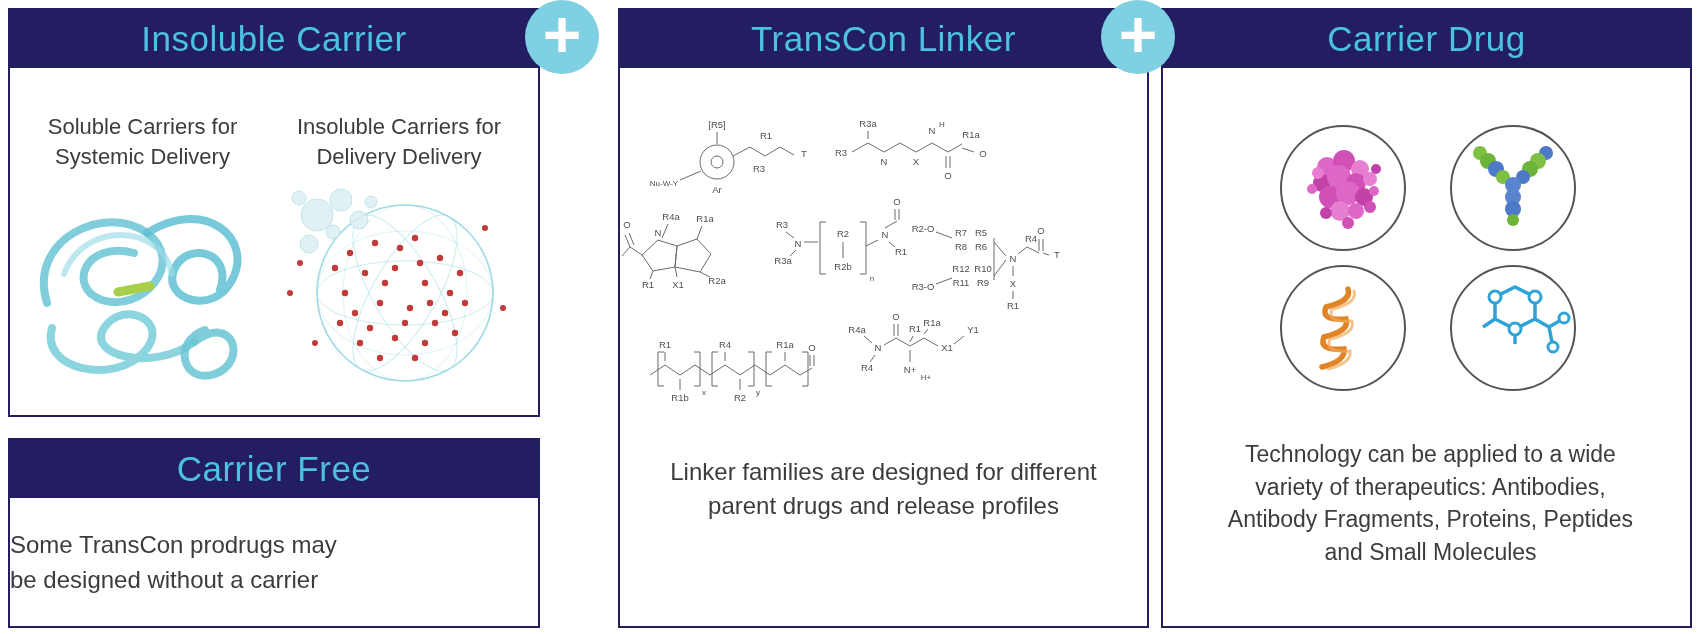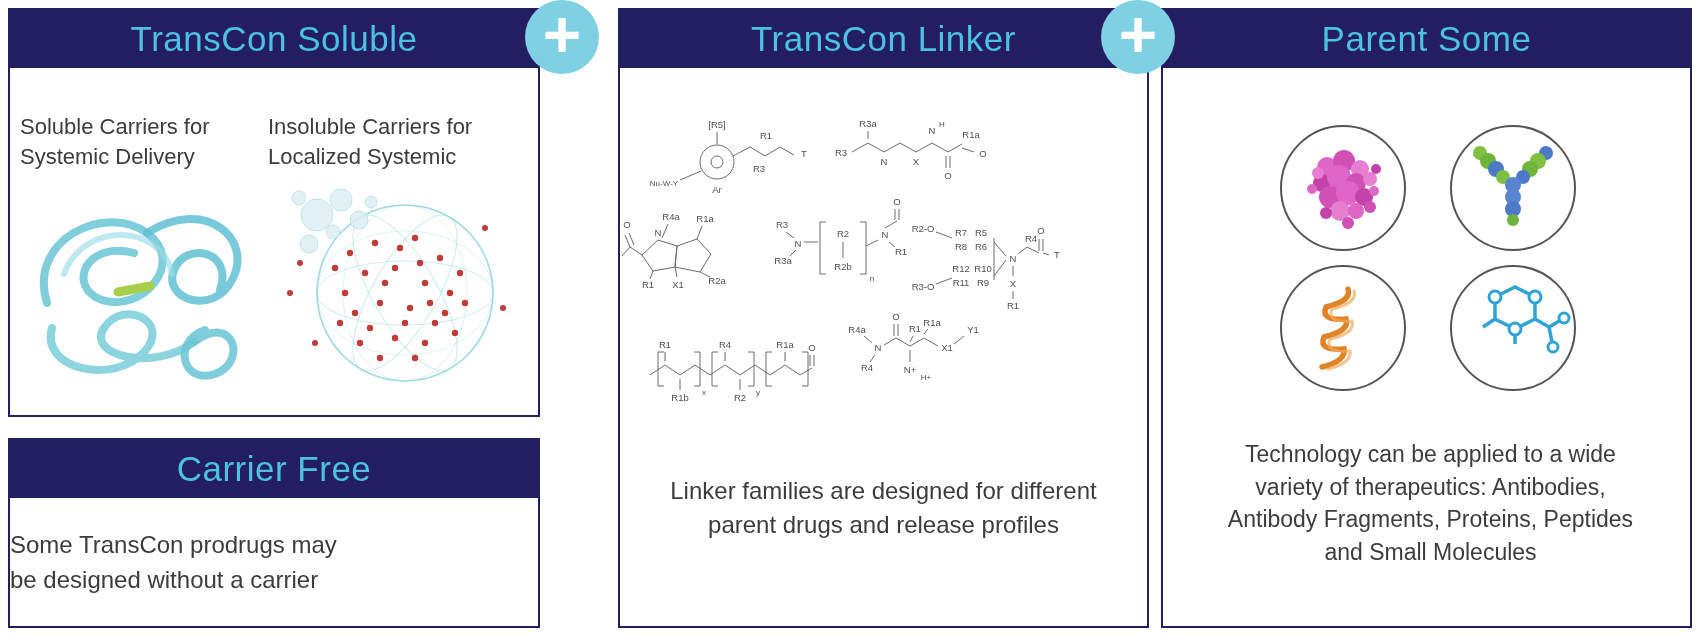--- a/index.html
+++ b/index.html
@@ -7,43 +7,43 @@
     width:1700px;height:634px;position:relative;overflow:hidden;
     background:#ffffff;font-family:"Liberation Sans",sans-serif;
   }
   .panel{position:absolute;border:2px solid #231d62;background:#fff;box-sizing:border-box;}
   .panel-header{position:absolute;left:0;top:0;right:0;height:58px;background:#231d62;
     display:flex;align-items:center;justify-content:center;}
   .panel-title{color:#4cc2e3;font-size:35px;font-weight:500;letter-spacing:.5px;}
   .plus-badge{position:absolute;width:74px;height:74px;border-radius:50%;background:#7ed0e2;
     display:flex;align-items:center;justify-content:center;z-index:6;}
   .plus-badge span{color:#ffffff;font-size:66px;font-weight:700;line-height:1;margin-top:-6px;}
-  .sub-label{position:absolute;font-size:22px;line-height:1.35;color:#3c3c3c;text-align:left;white-space:pre-line;}
+  .sub-label{position:absolute;font-size:22px;line-height:1.35;color:#3c3c3c;text-align:center;white-space:pre-line;}
   .caption{position:absolute;left:0;right:0;font-size:24px;line-height:1.42;color:#3c3c3c;
     text-align:center;white-space:pre-line;}
   .body-text{position:absolute;left:0;right:0;font-size:24px;line-height:1.45;color:#3c3c3c;
     text-align:left;white-space:pre-line;}
   .pd-circle{position:absolute;width:126px;height:126px;border:2px solid #555555;border-radius:50%;
     box-sizing:border-box;overflow:hidden;}
   .chem line,.chem polyline,.chem path,.chem circle{stroke:#6b6b6b;stroke-width:1;fill:none;}
   .chem text{fill:#4f4f4f;font-size:9.5px;text-anchor:middle;}
   .chem text.sm{font-size:8px;}
   .chem text.sub{font-size:8px;}
 </style>
 </head>
 <body>
 
 <div class="panel" style="left:8px;top:8px;width:532px;height:409px;">
   <div class="panel-header">
-    <span class="panel-title">TransCon Soluble</span>
+    <span class="panel-title">Insoluble Carrier</span>
   </div>
   <div class="sub-label" style="left:10px;top:102px;width:245px;">Soluble Carriers for
 Systemic Delivery</div>
   <div class="sub-label" style="left:258px;top:102px;width:262px;">Insoluble Carriers for
-Localized Systemic</div>
+Delivery Delivery</div>
 
   <svg style="position:absolute;left:12px;top:168px;" width="242" height="228" viewBox="0 0 242 228">
     <path d="M25,125 C5,60 85,25 125,55 C165,85 120,135 80,122 C45,110 62,62 112,75" stroke="#72c8d8" stroke-width="8" fill="none" stroke-linecap="round" opacity="0.9"></path>
     <path d="M125,55 C185,18 232,62 210,102 C192,138 140,122 152,92 C163,63 212,72 198,112" stroke="#60bfd2" stroke-width="8" fill="none" stroke-linecap="round" opacity="0.85"></path>
     <path d="M30,150 C18,192 92,207 122,174 C150,144 102,120 82,150 C64,178 132,194 172,164" stroke="#7fd0dc" stroke-width="8" fill="none" stroke-linecap="round" opacity="0.9"></path>
     <path d="M172,164 C212,134 226,184 193,196 C161,207 149,164 183,152" stroke="#68c4d4" stroke-width="8" fill="none" stroke-linecap="round" opacity="0.85"></path>
     <path d="M42,96 C62,42 140,46 150,96" stroke="#9bdce6" stroke-width="6" fill="none" stroke-linecap="round" opacity="0.65"></path>
     <path d="M96,114 L128,108" stroke="#a8cf4a" stroke-width="9" stroke-linecap="round"></path>
   </svg>
 
@@ -275,31 +275,31 @@
       <line x1="304" y1="228" x2="318" y2="236"></line>
       <text x="327" y="241">X1</text>
       <line x1="334" y1="234" x2="344" y2="226"></line>
       <text x="353" y="223">Y1</text>
       <line x1="290" y1="240" x2="290" y2="252"></line>
       <text x="290" y="263">N+</text>
       <text class="sm" x="306" y="270">H+</text>
     </g>
   </svg>
 
-  <div class="caption" style="top:464px;">Linker families are designed for different
+  <div class="caption" style="top:445px;">Linker families are designed for different
 parent drugs and release profiles</div>
 </div>
 
 <div class="plus-badge" style="left:1101px;top:0px;">
   <span>+</span>
 </div>
 
 <div class="panel" style="left:1161px;top:8px;width:531px;height:620px;">
   <div class="panel-header">
-    <span class="panel-title">Parent Some</span>
+    <span class="panel-title">Carrier Drug</span>
   </div>
 
   <div class="pd-circle" style="left:117px;top:115px;">
     <svg width="122" height="122" viewBox="0 0 122 122">
       <g opacity="0.95">
         <circle cx="45" cy="40" r="10" fill="#dd5ec4"></circle>
           <circle cx="62" cy="34" r="11" fill="#cf47b2"></circle>
         <circle cx="78" cy="42" r="9" fill="#e678cf"></circle>
           <circle cx="40" cy="56" r="9" fill="#c038a5"></circle>
         <circle cx="57" cy="50" r="12" fill="#dd5ec4"></circle>

